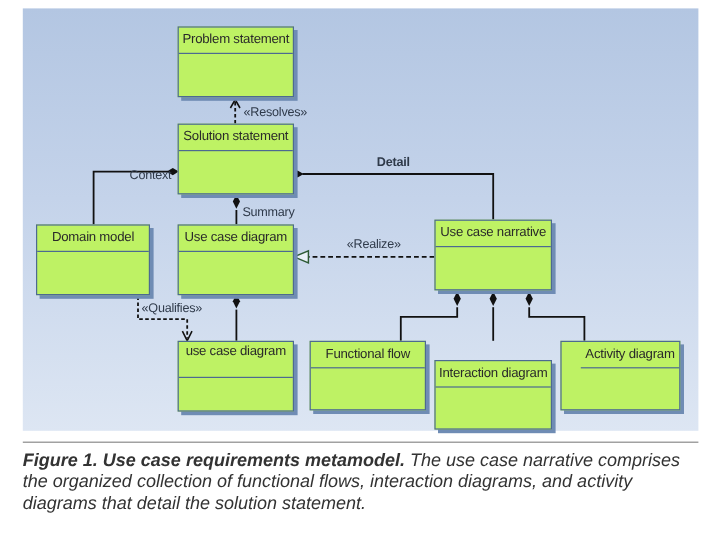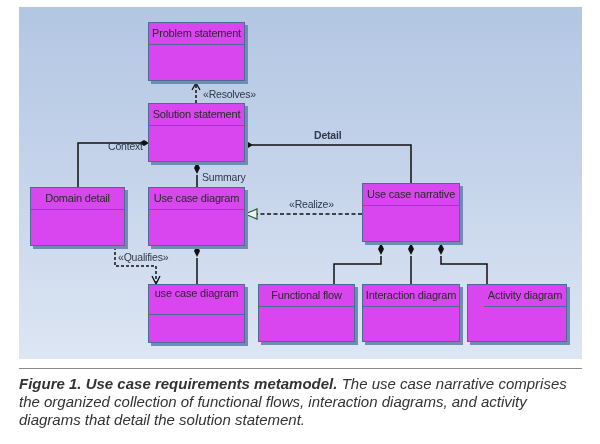--- a/index.html
+++ b/index.html
@@ -1,20 +1,20 @@
 <!DOCTYPE html>
 <html><head>
 <meta charset="utf-8">
 <style>
   html, body { margin:0; padding:0; background:#ffffff; }
   body { width:600px; height:444px; position:relative; overflow:hidden; font-family:"Liberation Sans", sans-serif; }
   #panel { position:absolute; left:19px; top:7px; width:563px; height:352px;
            background:linear-gradient(180deg,#b3c6e2 0%,#c4d3ea 45%,#dde6f3 100%); }
   #wires { position:absolute; left:0; top:0; }
-  .cls { position:absolute; background:#d946ef; border:1px solid #4d6a91;
+  .cls { position:absolute; background:#bef264; border:1px solid #4d6a91;
          box-shadow:3px 3px 0 #6f8cb4; box-sizing:border-box; }
   .cls .name { border-bottom:1px solid #4d6a91; text-align:center; font-size:11px;
                color:#2a2a2a; line-height:13px; padding:4px 2px; box-sizing:border-box;
                font-family:"Liberation Sans", sans-serif; letter-spacing:-0.2px; }
   .lbl { position:absolute; font-size:10.5px; color:#2f3a4a; font-family:"Liberation Sans", sans-serif; white-space:nowrap; letter-spacing:-0.2px; }
   #rule { position:absolute; left:19px; top:368px; width:563px; height:1px; background:#8a8a8a; }
   #caption { position:absolute; left:19px; top:375px; width:565px; font-size:15px; line-height:18px;
              color:#333; font-style:italic; font-family:"Liberation Sans", sans-serif; }
   #caption b { font-style:italic; font-weight:600; }
 </style>
@@ -59,37 +59,37 @@
   <path d="M441,243 L444,249 L441,255 L438,249 Z" fill="#111"></path>
 </svg>
 
 <div class="cls" style="left:148px;top:22px;width:97px;height:59px;">
   <div class="name" style="height:22px;">Problem statement</div>
 </div>
 <div class="cls" style="left:148px;top:103px;width:97px;height:59px;">
   <div class="name" style="height:22px;">Solution statement</div>
 </div>
 <div class="cls" style="left:30px;top:187px;width:95px;height:59px;">
-  <div class="name" style="height:22px;">Domain detail</div>
+  <div class="name" style="height:22px;">Domain model</div>
 </div>
 <div class="cls" style="left:148px;top:187px;width:97px;height:59px;">
   <div class="name" style="height:22px;">Use case diagram</div>
 </div>
 <div class="cls" style="left:362px;top:183px;width:98px;height:59px;">
   <div class="name" style="height:22px;">Use case narrative</div>
 </div>
 <div class="cls" style="left:148px;top:284px;width:97px;height:59px;">
   <div class="name" style="height:30px;padding:2px;line-height:13px;">
     <div>use case diagram</div>
   </div>
 </div>
 <div class="cls" style="left:258px;top:284px;width:97px;height:58px;">
   <div class="name" style="height:22px;text-align:center;">Functional flow</div>
 </div>
-<div class="cls" style="left:362px;top:284px;width:98px;height:58px;">
+<div class="cls" style="left:362px;top:300px;width:98px;height:58px;">
   <div class="name" style="height:22px;">Interaction diagram</div>
 </div>
 <div class="cls" style="left:467px;top:284px;width:100px;height:58px;">
   <div class="name" style="height:22px;margin-left:16px;">Activity diagram</div>
 </div>
 
 <span class="lbl" style="left:203px;top:88px;">«Resolves»</span>
 <span class="lbl" style="left:108px;top:140px;">Context</span>
 <span class="lbl" style="left:314px;top:129px;font-weight:bold;">Detail</span>
 <span class="lbl" style="left:202px;top:171px;text-align:center;">Summary</span>

